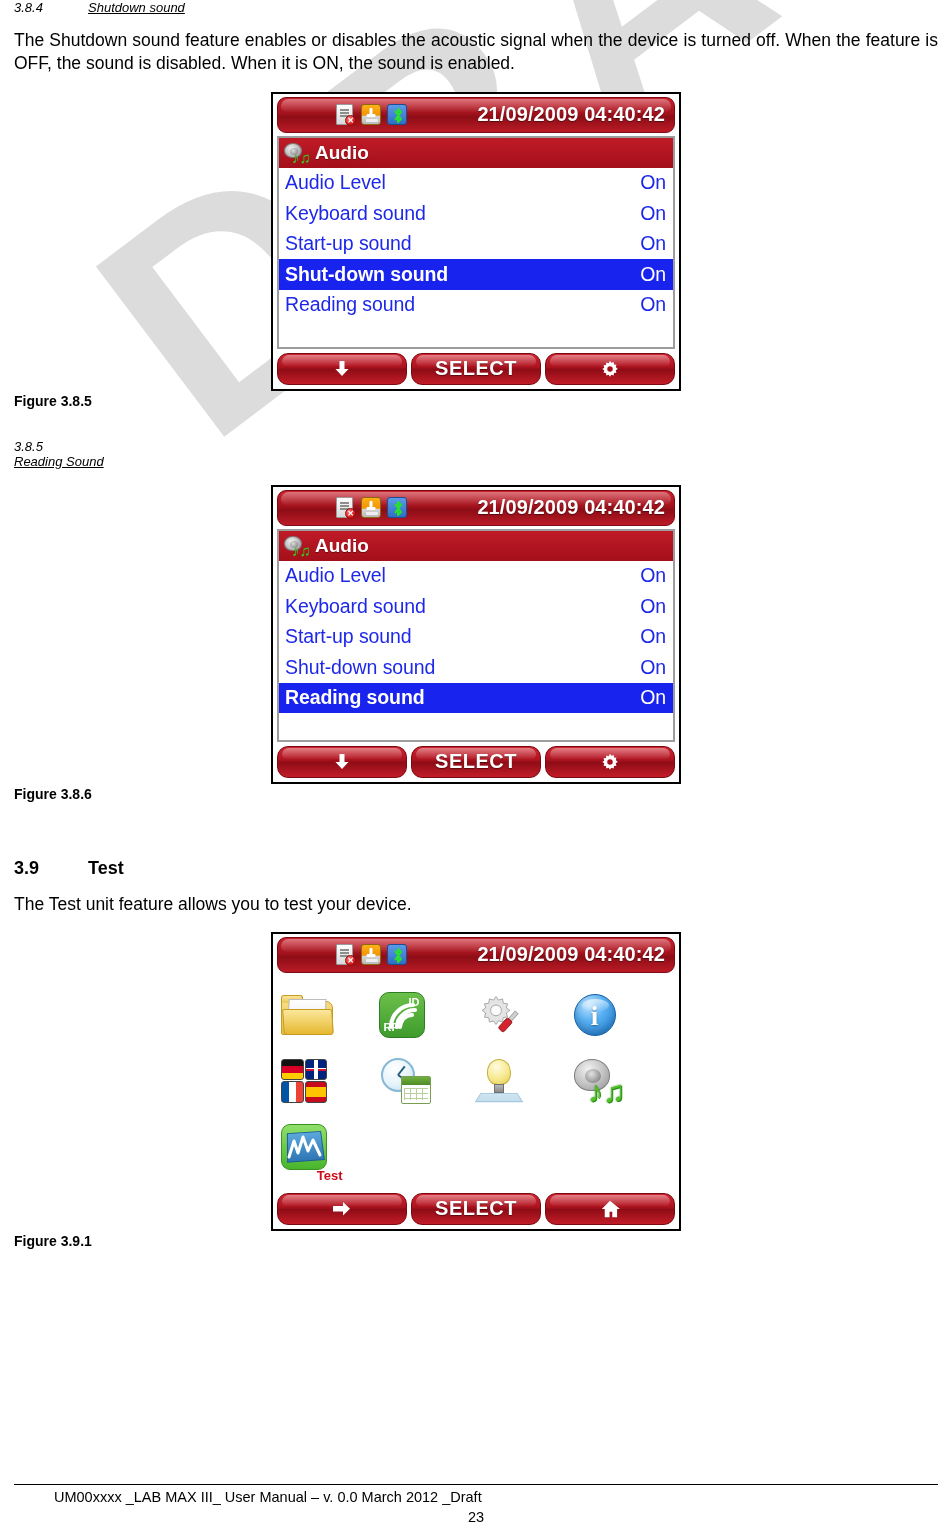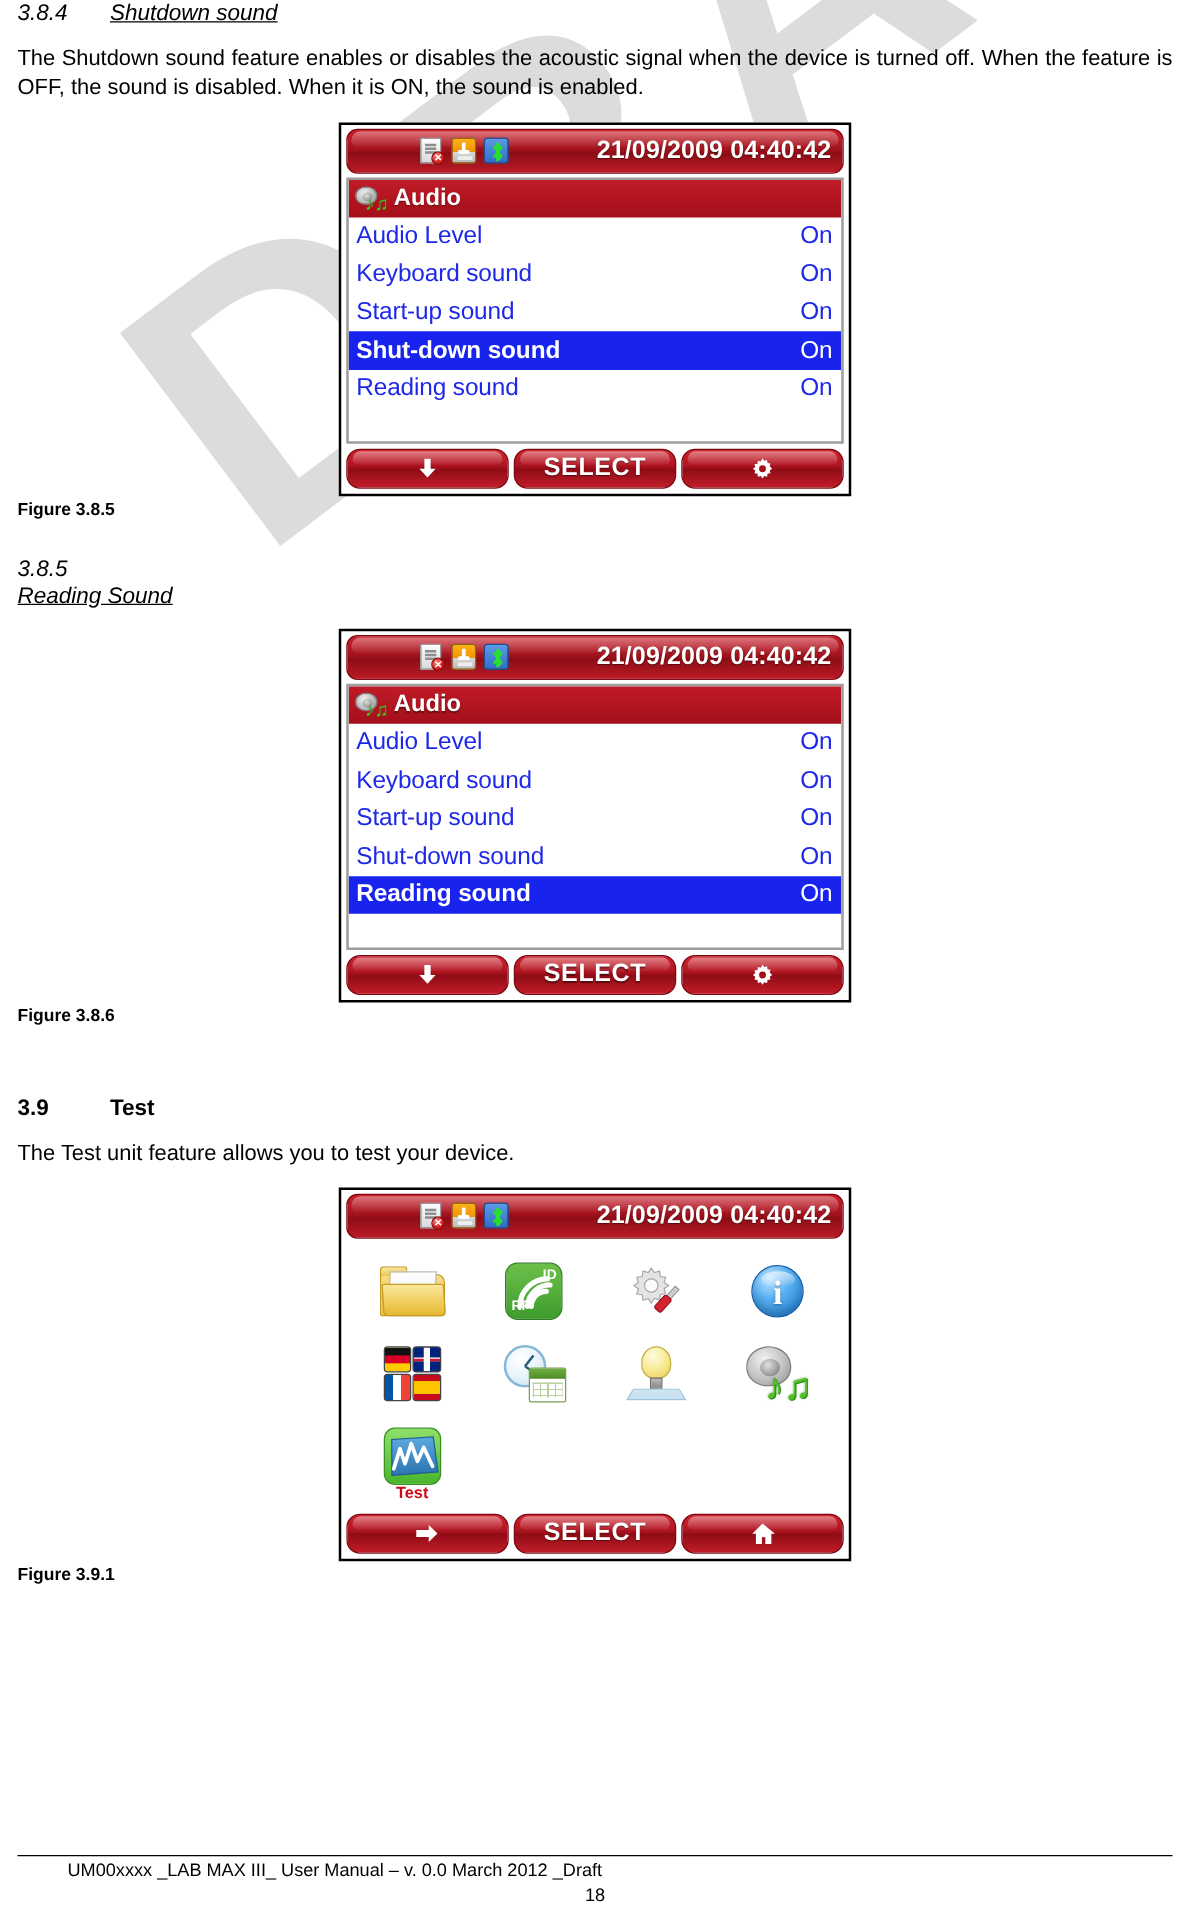--- a/index.html
+++ b/index.html
@@ -41,21 +41,21 @@
   }
 
   .page {
     position: relative;
     z-index: 2;
     padding: 0 14px;
   }
 
   
   .h3 {
-    font-size: 18px;
+    font-size: 13px;
     font-style: italic;
     font-weight: normal;
     margin: 0;
     padding: 0;
     display: flex;
     align-items: baseline;
   }
   .h3 .num { width: 74px; flex: none; }
   .h3 .ttl { text-decoration: underline; }
 
@@ -252,21 +252,21 @@
     margin-top: 3px;
     background: #fff;
     height: 213px;
     padding: 6px 4px 0 4px;
   }
   .grid {
     display: grid;
     grid-template-columns: repeat(4, 1fr);
     grid-template-rows: repeat(3, 66px);
   }
-  .cell { display:flex; align-items:center; justify-content:center; position:relative; }
+  .cell { display:flex; align-items:center; position:relative; }
   .cell .caption {
     position:absolute; bottom:-3px; left:50%; transform:translateX(-50%);
     color:#cc0a18; font-size:13px; font-weight:bold;
   }
 
   
   .folder { width:52px; height:40px; position:relative; }
   .folder .back {
     position:absolute; left:0; bottom:0; width:52px; height:34px;
     background: linear-gradient(to bottom,#f7dd83,#e8bf43);
@@ -768,14 +768,14 @@
 
     </div>
   </div>
   <div class="figcaption">Figure 3.9.1</div>
 
 </div>
 
 <div class="footer">
   <div class="rule"></div>
   <div class="ftxt">UM00xxxx _LAB MAX III_ User Manual – v. 0.0 March 2012 _Draft</div>
-  <div class="pnum">18</div>
+  <div class="pnum">23</div>
 </div>
 
 </body></html>

